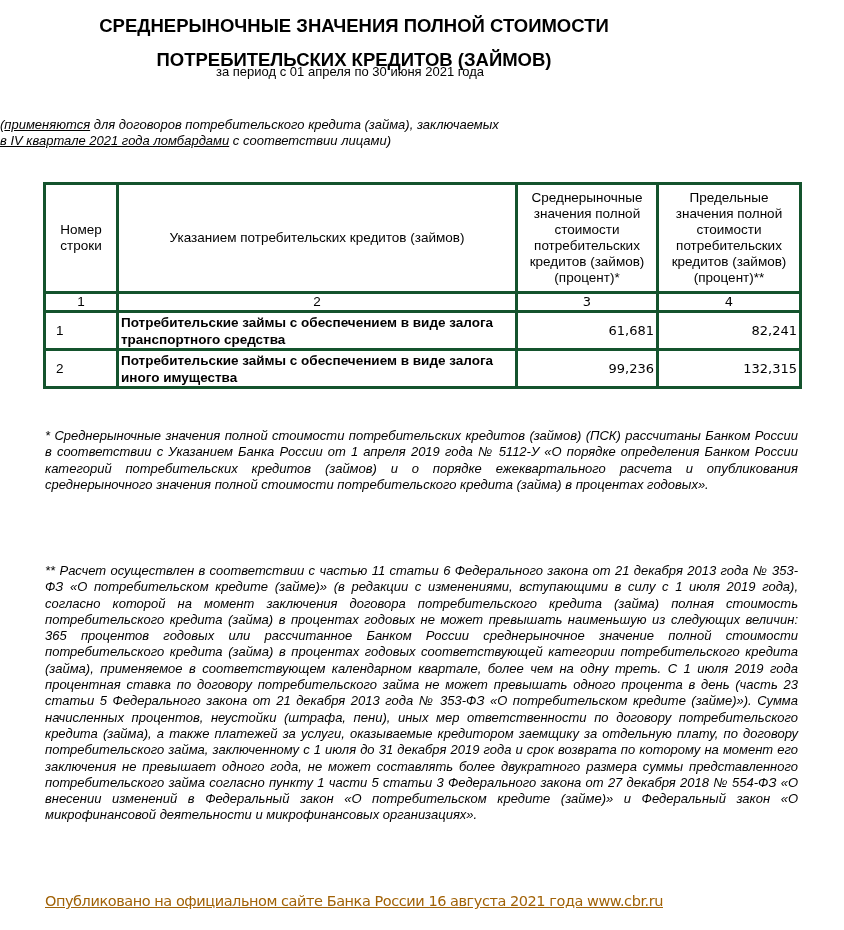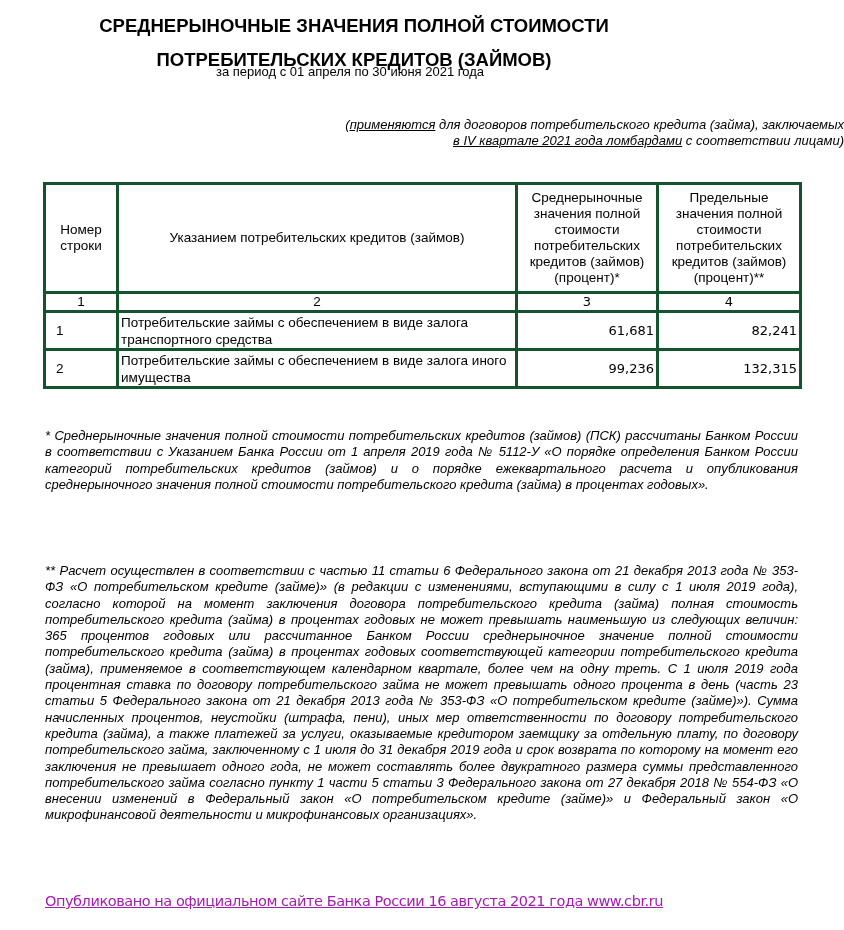--- a/index.html
+++ b/index.html
@@ -33,21 +33,21 @@
       width: 700px;
       text-align: center;
       font-size: 13px;
       line-height: 16px;
     }
     .applies {
       position: absolute;
       top: 117px;
       left: 0;
       width: 844px;
-      text-align: right;
+      text-align: left;
       font-style: italic;
       font-size: 13px;
       line-height: 16px;
     }
     .applies u { text-decoration: underline; }
 
     table.main {
       position: absolute;
       left: 43px;
       top: 182px;
@@ -61,21 +61,21 @@
     }
     .c1 { width: 66px; }
     .c2 { width: 392px; }
     .c3 { width: 134px; }
     .c4 { width: 136px; }
     .hdr-row td { height: 106px; }
     .num-row td { height: 16px; text-align: center; line-height: 16px; }
     .data-row td { height: 35px; }
     .hdr-center { text-align: center; line-height: 16px; }
     .row-num { padding-left: 10px !important; }
-    .cat { font-weight: normal; line-height: 17px; }
+    .cat { font-weight: bold; line-height: 17px; }
     .val {
       text-align: right;
       font-family: "DejaVu Sans", sans-serif;
       font-size: 13px;
     }
     .num-col { font-family: "DejaVu Sans", sans-serif; font-size: 13px; }
 
     .footnote {
       position: absolute;
       left: 45px;
@@ -86,21 +86,21 @@
       text-align: justify;
     }
     .fn1 { top: 428px; }
     .fn2 { top: 563px; }
 
     .published {
       position: absolute;
       left: 45px;
       top: 893px;
       font-size: 14.5px;
-      color: #a21caf;
+      color: #a16207;
       text-decoration: underline;
       font-family: "DejaVu Sans", sans-serif;
       letter-spacing: -0.45px;
     }
   </style>
 </head>
 <body>
 
 <div class="title l1">СРЕДНЕРЫНОЧНЫЕ ЗНАЧЕНИЯ ПОЛНОЙ СТОИМОСТИ</div>
 <div class="title l2">ПОТРЕБИТЕЛЬСКИХ КРЕДИТОВ (ЗАЙМОВ)</div>

